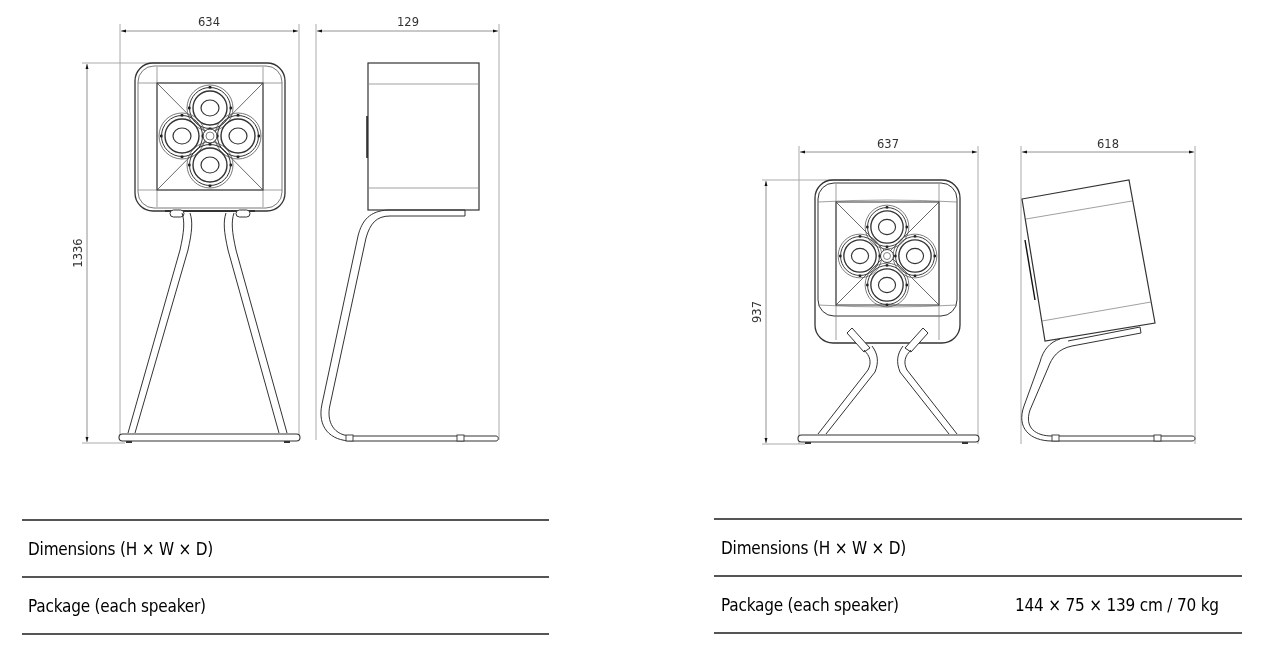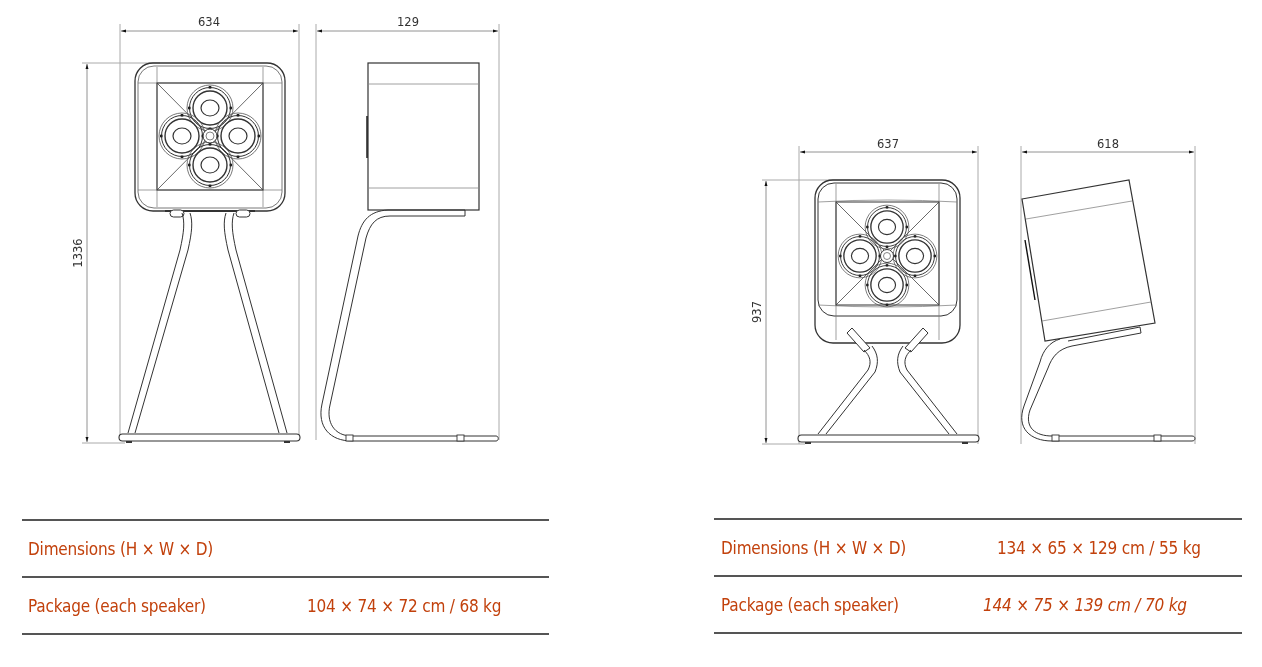--- a/index.html
+++ b/index.html
@@ -2,21 +2,21 @@
 <html><head>
 <meta charset="utf-8">
 <style>
   html, body { margin:0; padding:0; background:#ffffff; }
   body { width:1262px; height:667px; position:relative; overflow:hidden;
          font-family:"DejaVu Sans Condensed","DejaVu Sans", sans-serif; color:#222; }
   #drawing { position:absolute; left:0; top:0; }
   .dimtxt { font-family:"DejaVu Sans", sans-serif; font-size:11.5px; fill:#333; }
   .spec { position:absolute; }
   .spec .rule { position:absolute; left:0; height:1.5px; background:#555; }
-  .spec .row { position:absolute; left:0; height:56px; display:flex; align-items:center; font-size:17px; color:#c2410c; letter-spacing:-0.2px; }
+  .spec .row { position:absolute; left:0; height:56px; display:flex; align-items:center; font-size:17px; color:#000000; letter-spacing:-0.2px; }
   .spec .lbl { position:absolute; }
   .spec .val { position:absolute; }
 </style>
 </head>
 <body>
 
 <svg id="drawing" width="1262" height="667" viewBox="0 0 1262 667" xmlns="http://www.w3.org/2000/svg">
   <defs>
     <marker id="arr" viewBox="0 0 10 10" refX="10" refY="5" markerWidth="9" markerHeight="5" orient="auto-start-reverse" markerUnits="userSpaceOnUse">
       <path d="M0,2 L10,5 L0,8 z" fill="#111"></path>
@@ -149,30 +149,28 @@
 </svg>
 
 <div class="spec" style="left:22px; top:519px; width:527px; height:116px;">
   <div class="rule" style="top:0; width:527px;"></div>
   <div class="row" style="top:2px; width:527px;">
     <span class="lbl" style="left:6px;">Dimensions (H × W × D)</span>
   </div>
   <div class="rule" style="top:57px; width:527px;"></div>
   <div class="row" style="top:59px; width:527px;">
     <span class="lbl" style="left:6px;">Package (each speaker)</span>
-    <span class="val" style="left:285px;">104 × 74 × 72 cm / 68 kg</span>
   </div>
   <div class="rule" style="top:114px; width:527px;"></div>
 </div>
 
 <div class="spec" style="left:714px; top:518px; width:528px; height:116px;">
   <div class="rule" style="top:0; width:528px;"></div>
   <div class="row" style="top:2px; width:528px;">
     <span class="lbl" style="left:7px;">Dimensions (H × W × D)</span>
-    <span class="val" style="left:283px;">134 × 65 × 129 cm / 55 kg</span>
   </div>
   <div class="rule" style="top:57px; width:528px;"></div>
   <div class="row" style="top:59px; width:528px;">
     <span class="lbl" style="left:7px;">Package (each speaker)</span>
-    <span class="val" style="left:269px;font-style:italic;">144 × 75 × 139 cm / 70 kg</span>
+    <span class="val" style="left:301px;">144 × 75 × 139 cm / 70 kg</span>
   </div>
   <div class="rule" style="top:114px; width:528px;"></div>
 </div>
 
 </body></html>

